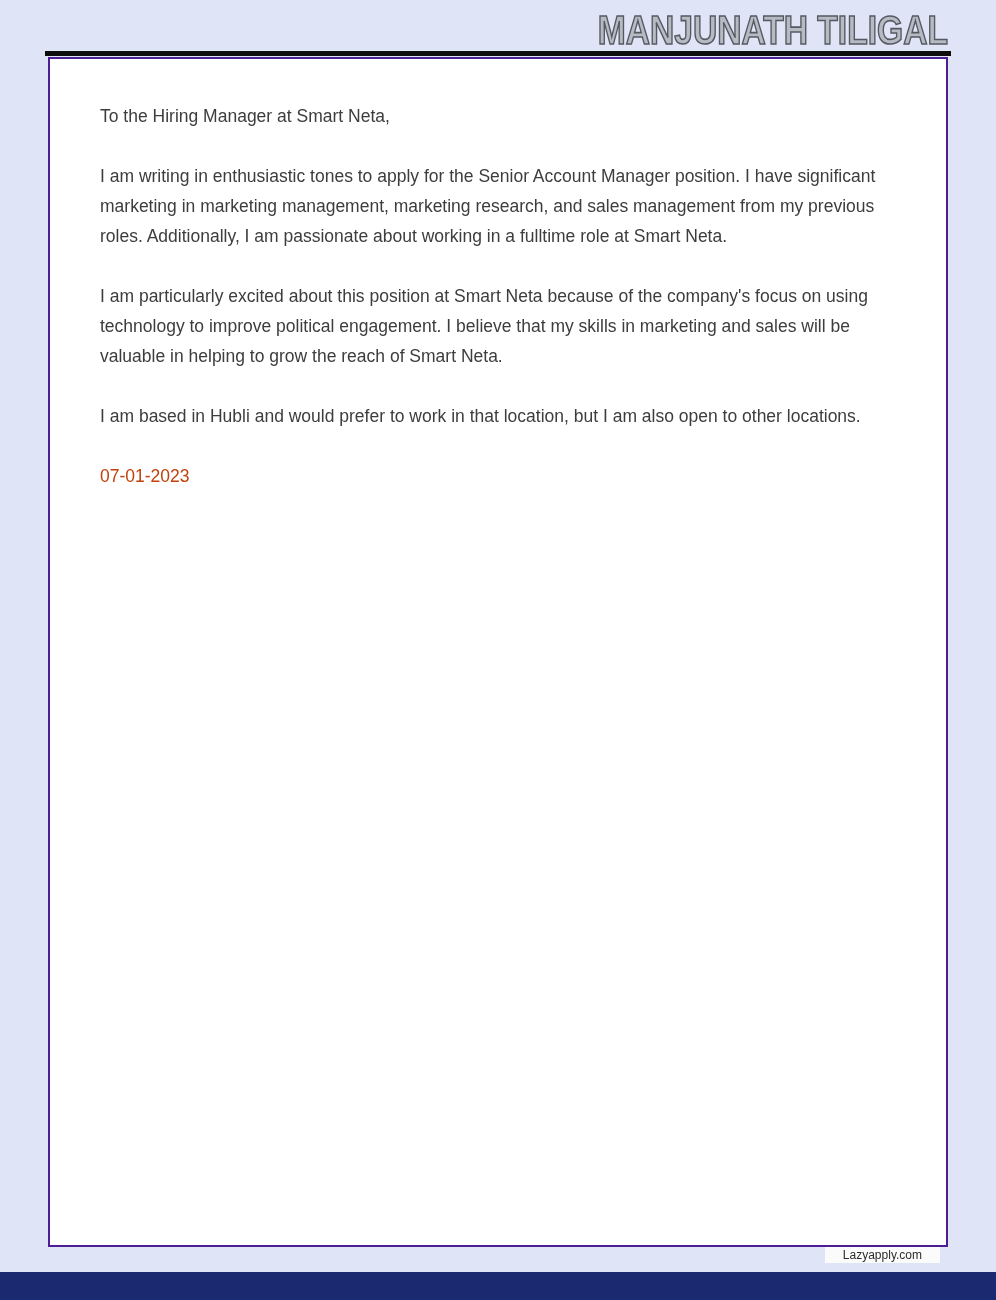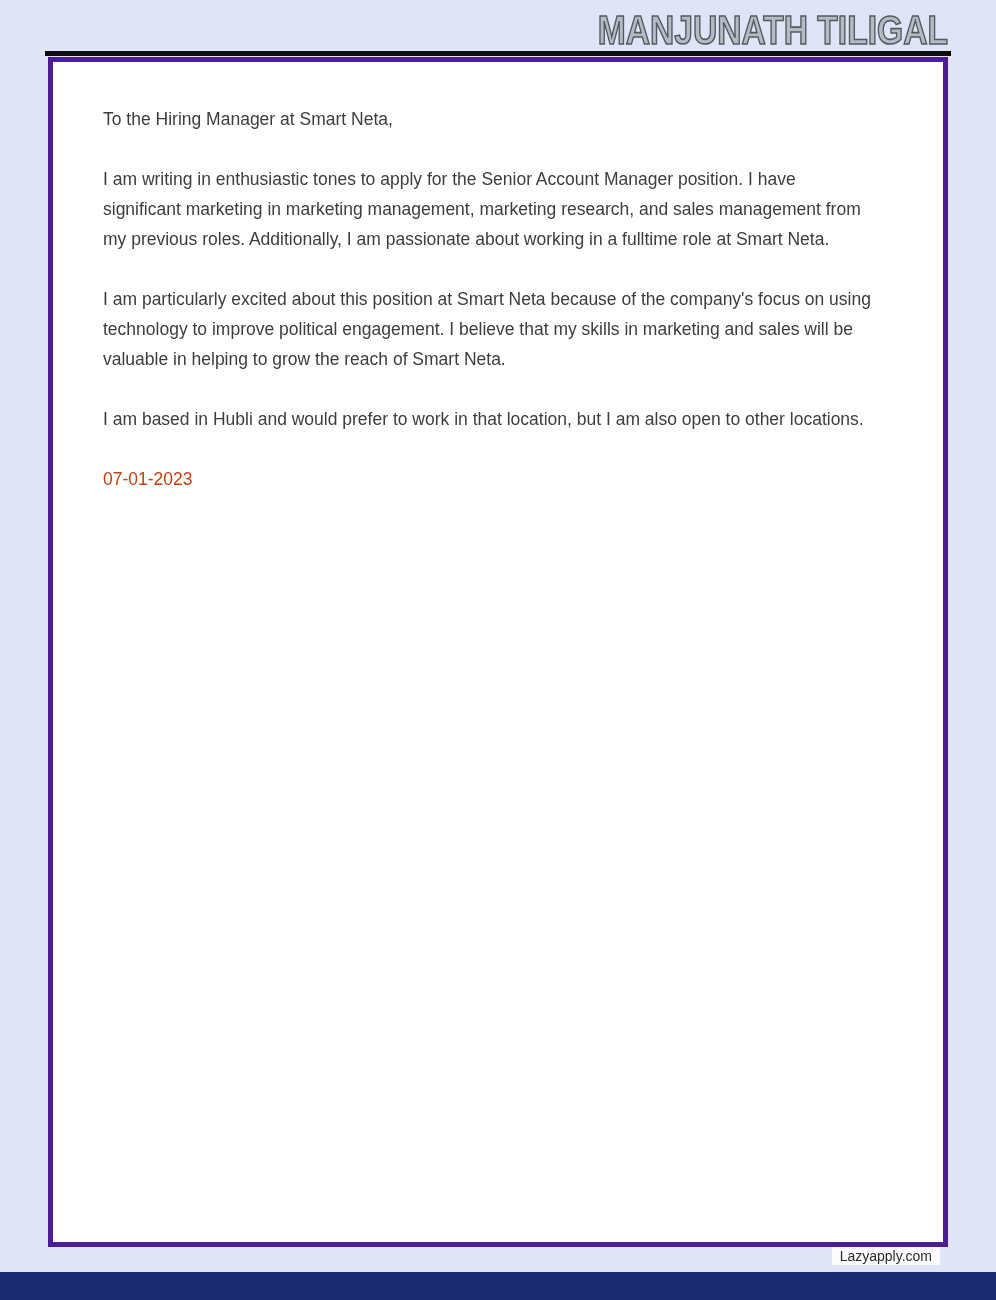--- a/index.html
+++ b/index.html
@@ -39,21 +39,21 @@
   }
 
   
   .paper {
     position: absolute;
     top: 57px;
     left: 48px;
     width: 900px;
     height: 1190px;
     background: #ffffff;
-    border: 5px solid #4c1d95;
+    border: 2px solid #4c1d95;
     padding: 42px 66px 0 50px;
   }
   .letter-text {
     font-size: 17.5px;
     line-height: 30px;
     color: #3d3d3d;
   }
   .letter-text p { margin: 0 0 30px 0; }
   .salutation { margin-bottom: 30px; }
   .date-line {
@@ -61,24 +61,24 @@
     font-size: 17.5px;
     line-height: 30px;
     margin-top: 10px;
   }
 
   
   .watermark {
     position: absolute;
     top: 1247px;
     right: 56px;
-    font-size: 14px;
+    font-size: 12px;
     color: #2c2c2c;
     background: #fbfbfb;
-    padding: 1px 8px;
+    padding: 1px 18px;
   }
   .bottom-bar {
     position: absolute;
     left: 0;
     bottom: 0;
     width: 996px;
     height: 28px;
     background: #1b2a70;
   }
 </style>

